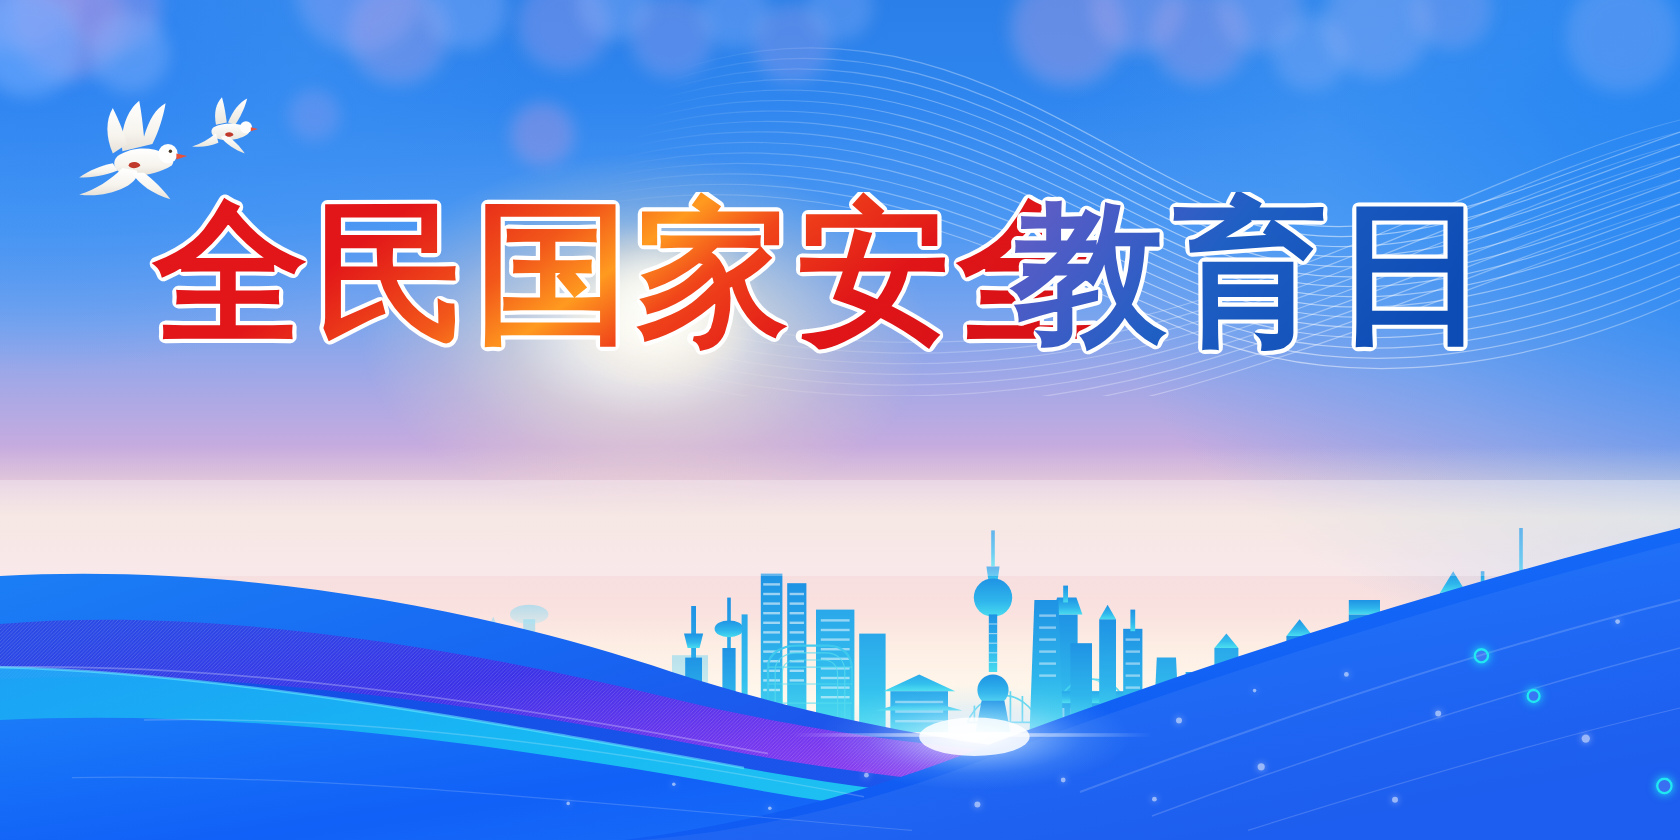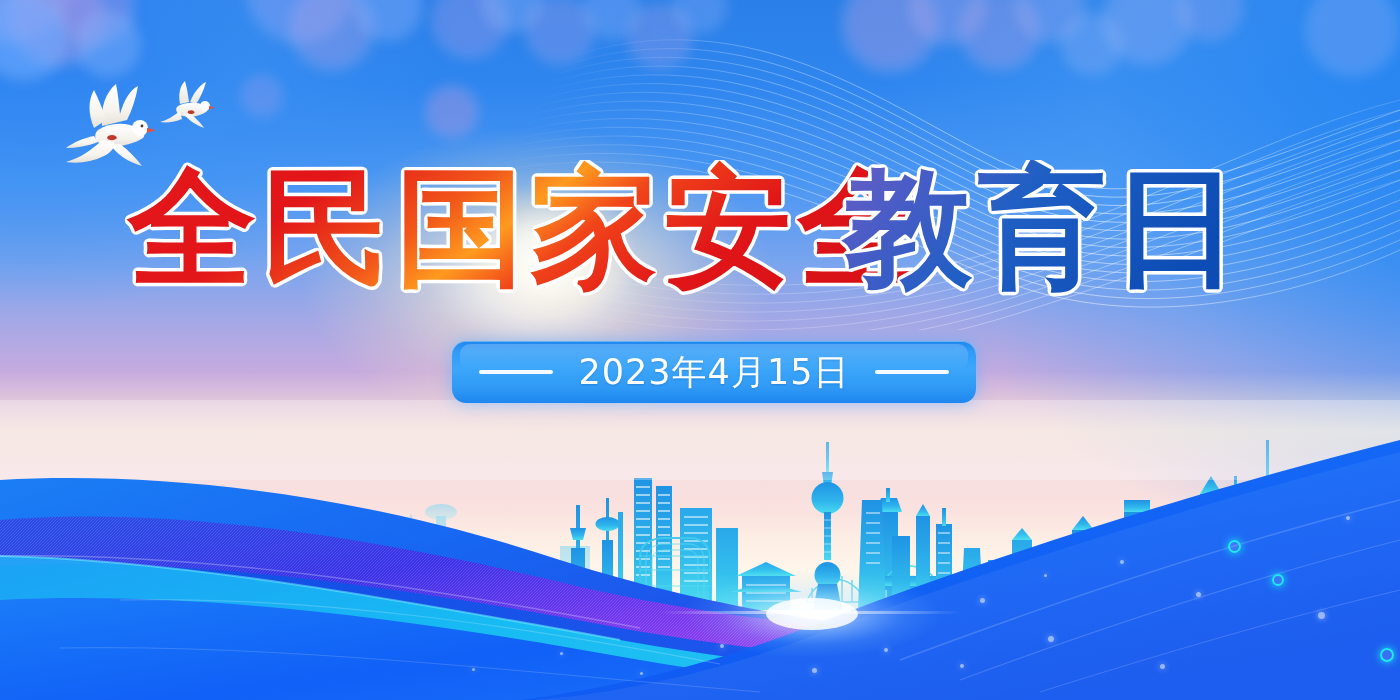--- a/index.html
+++ b/index.html
@@ -651,19 +651,14 @@
           <stop offset="100%" stop-color="#0c4cb4"></stop>
         </linearGradient>
       </defs>
       <g font-family="'DejaVu Serif','Liberation Serif',serif" font-size="128" font-weight="bold" text-anchor="middle" stroke="#ffffff" stroke-width="7" stroke-linejoin="round" paint-order="stroke fill">
         <text id="t-red" x="440" y="112" fill="url(#redG)" letter-spacing="6">全民国家安全</text>
         <text id="t-blue" x="955" y="112" fill="url(#blueG)" letter-spacing="6">教育日</text>
       </g>
     </svg>
   </div>
 
-  <div class="date-badge">
-    <span class="dash"></span>
-    <span class="date-text">2023年4月15日</span>
-    <span class="dash"></span>
-  </div>
 
 </div>
 
 </body></html>

